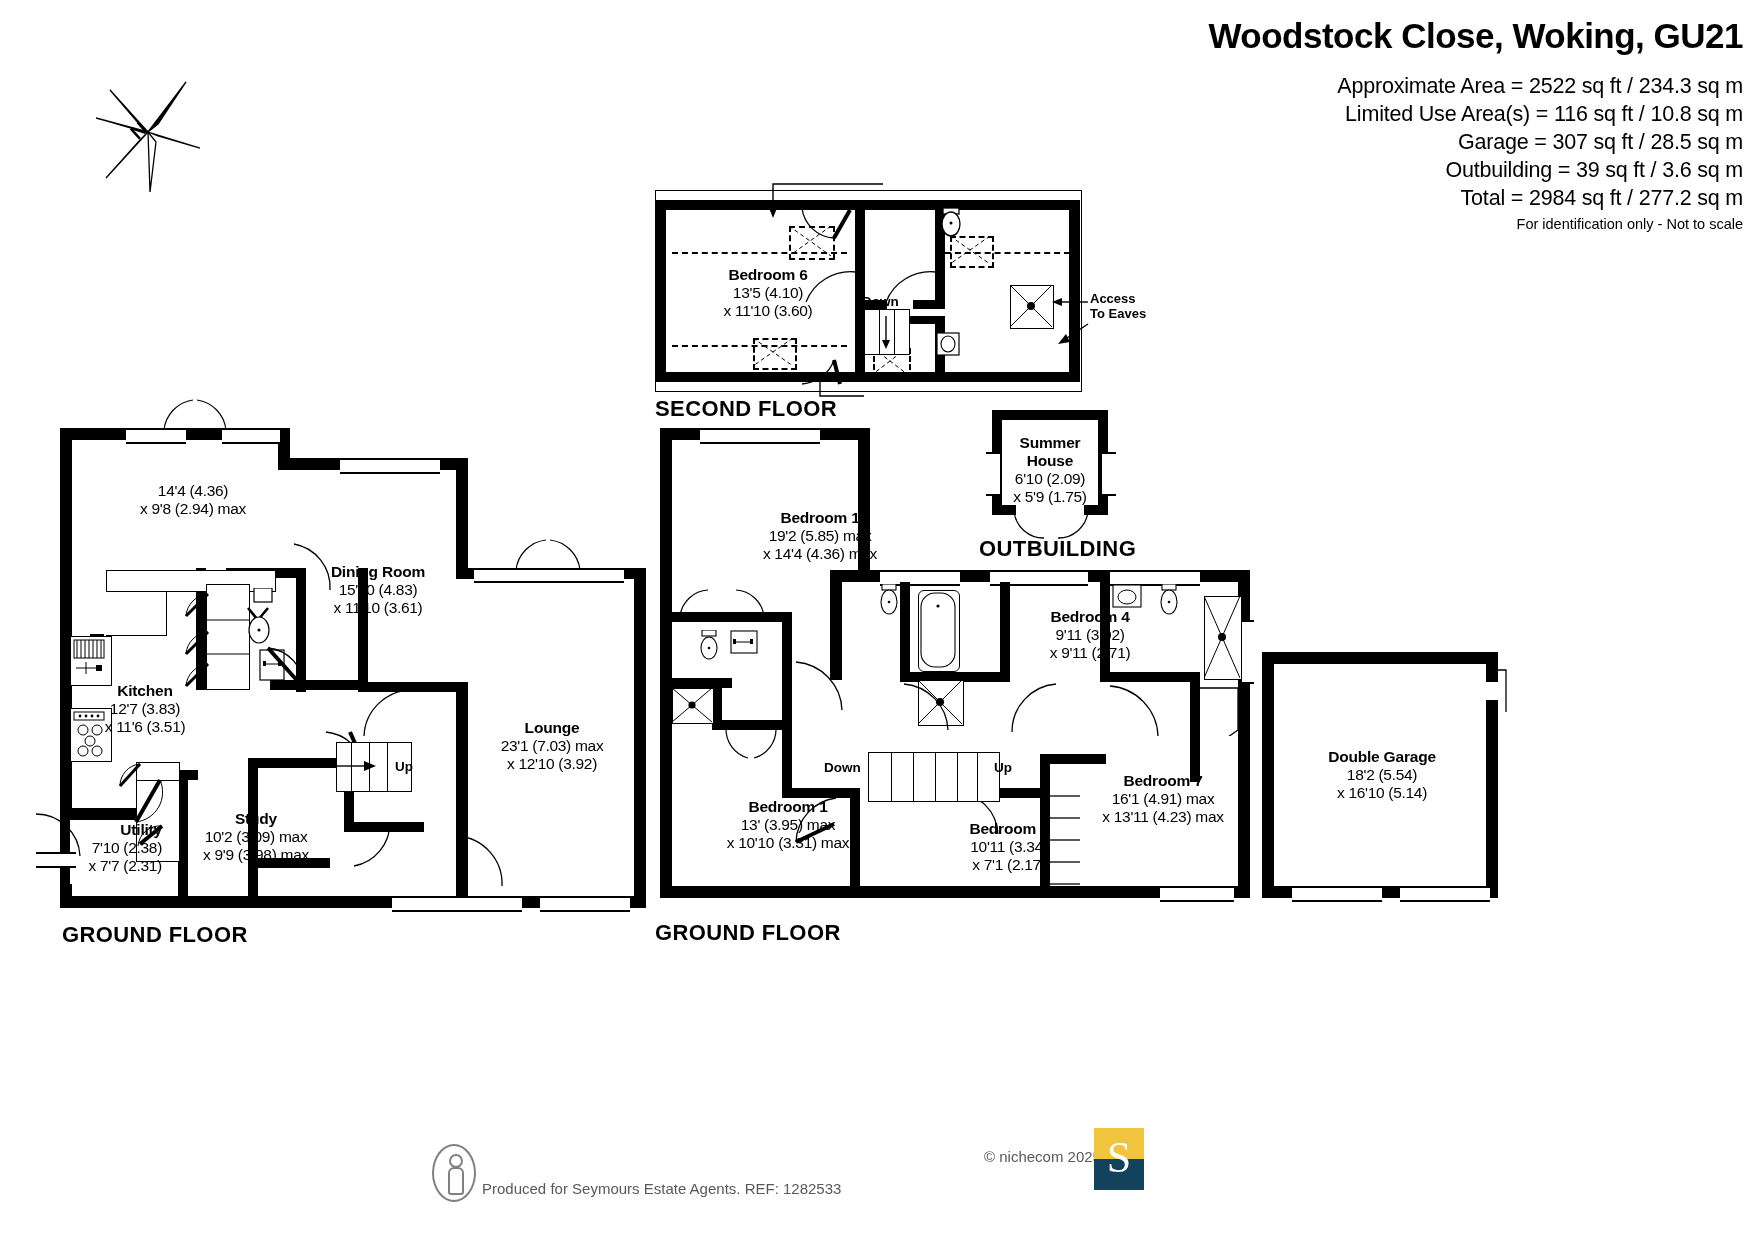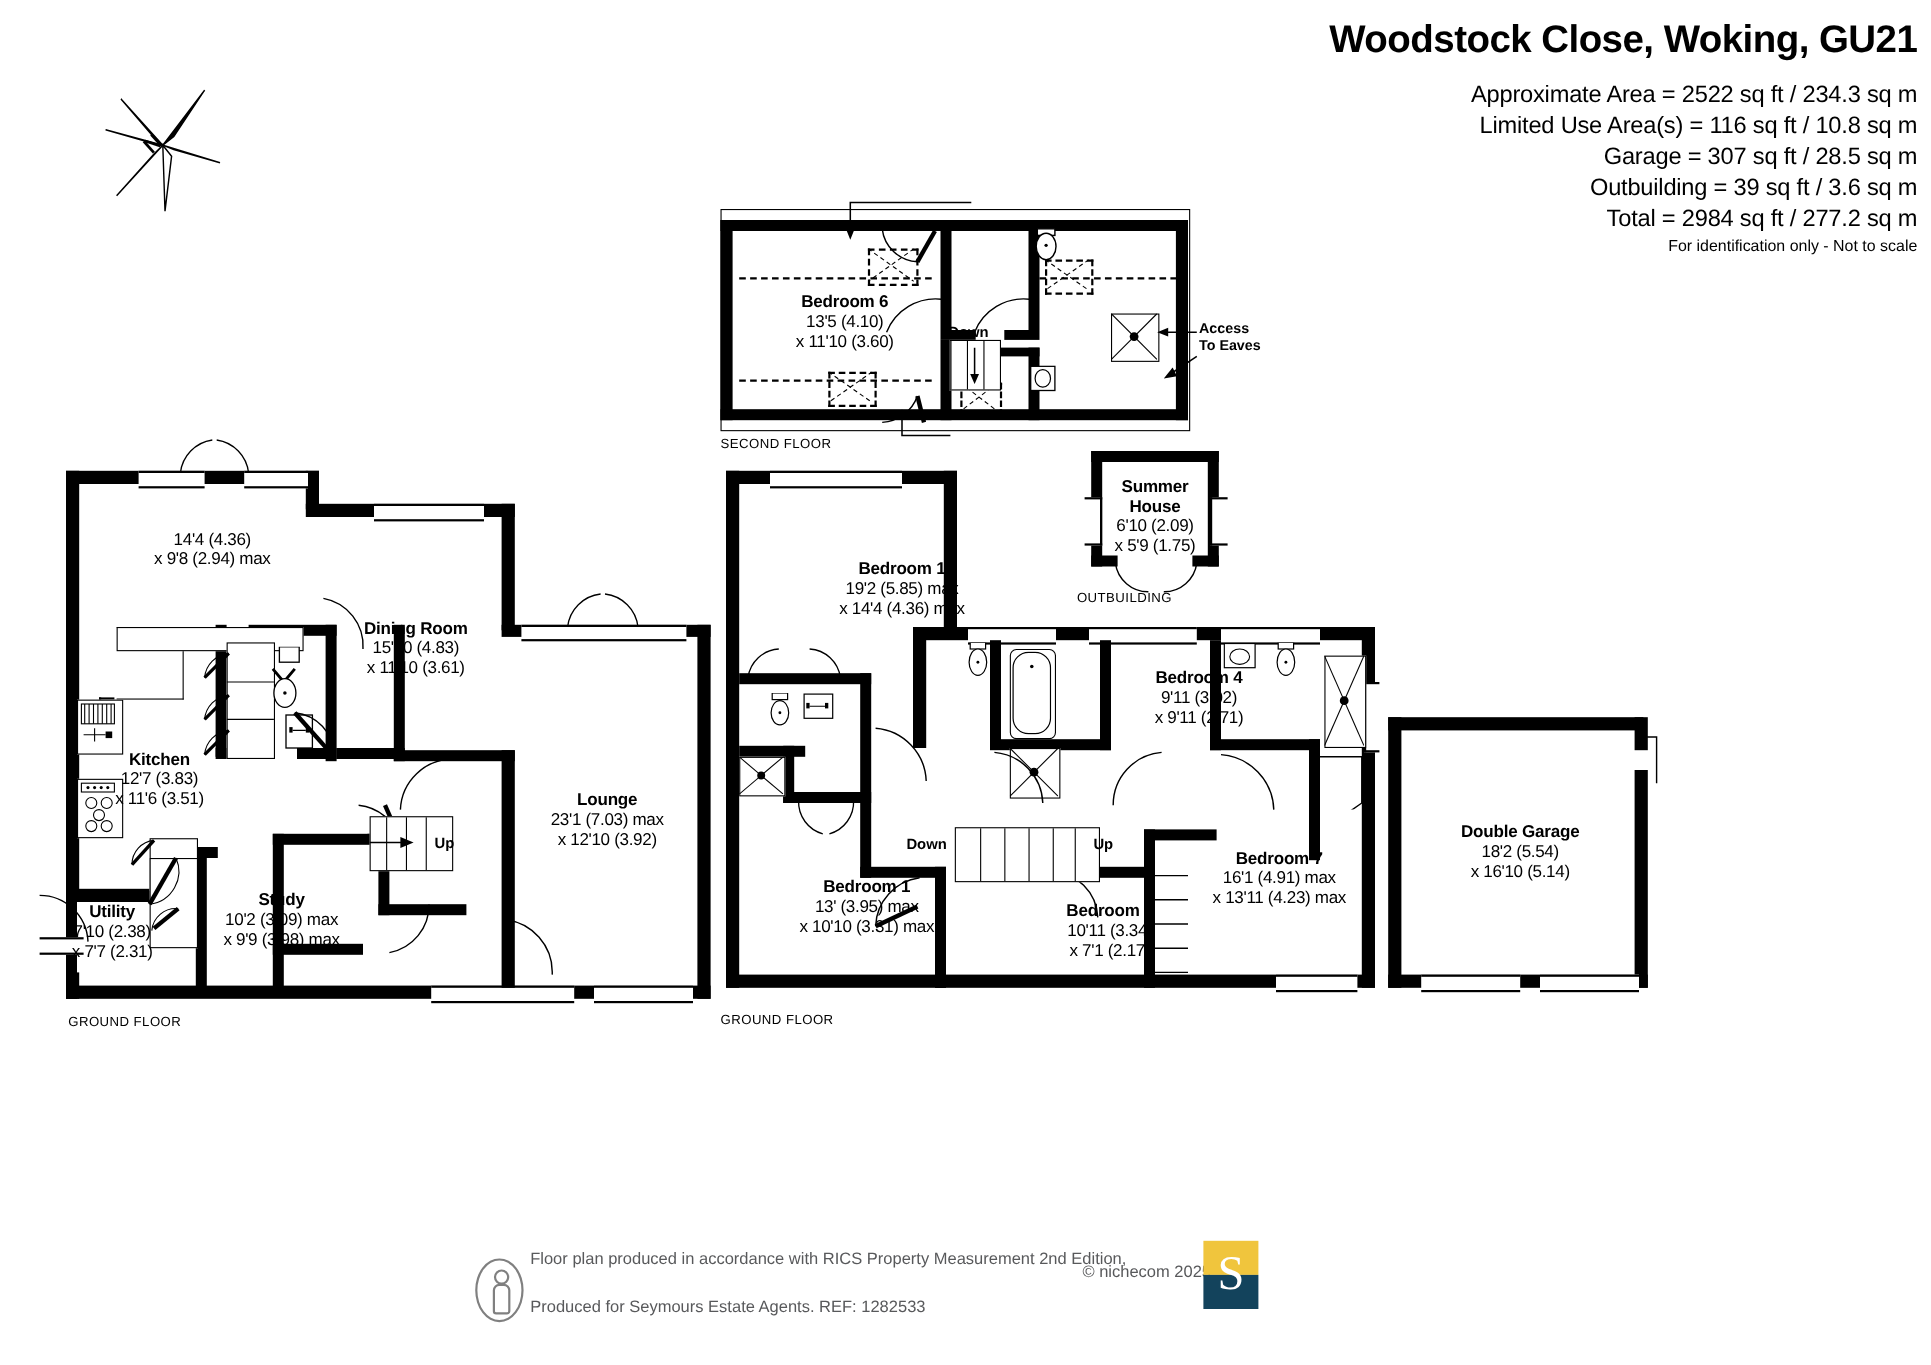--- a/index.html
+++ b/index.html
@@ -4,21 +4,21 @@
 <style>
   html,body{margin:0;padding:0;background:#fff;}
   body{width:1755px;height:1241px;position:relative;overflow:hidden;
        font-family:"Liberation Sans","DejaVu Sans",sans-serif;color:#000;}
   .abs{position:absolute;}
   .wall{position:absolute;background:#000;}
   .win{position:absolute;background:#fff;border-top:2px solid #000;border-bottom:2px solid #000;}
   .lbl{position:absolute;text-align:center;line-height:1.16;white-space:nowrap;}
   .lbl .nm{font-weight:bold;font-size:15.5px;letter-spacing:-0.2px;}
   .lbl .dm{font-size:15.5px;letter-spacing:-0.3px;}
-  .floorname{position:absolute;font-weight:normal;font-size:12px;letter-spacing:0.4px;}
+  .floorname{position:absolute;font-weight:bold;font-size:22px;letter-spacing:0.4px;}
   .tinylbl{position:absolute;font-weight:bold;font-size:13px;line-height:1.15;}
   
   #title{position:absolute;right:12px;top:16px;font-weight:bold;font-size:35px;letter-spacing:-0.5px;}
   .areaLine{position:absolute;right:12px;font-size:21.5px;letter-spacing:-0.2px;text-align:right;}
   #notscale{position:absolute;right:12px;font-size:14.5px;}
   
   #footer{position:absolute;left:432px;top:1128px;width:760px;height:86px;}
   #foot-icon{position:absolute;left:0;top:16px;width:40px;height:54px;border:2px solid #808080;border-radius:50%;}
   #foot-icon .head{position:absolute;left:50%;top:8px;margin-left:-5px;width:10px;height:10px;border:2px solid #808080;border-radius:50%;}
   #foot-icon .body{position:absolute;left:50%;top:21px;margin-left:-6px;width:12px;height:24px;border:2px solid #808080;border-radius:6px 6px 3px 3px;}
@@ -362,21 +362,21 @@
   <div class="lbl" style="left:462px;top:719px;width:180px;">
     <div class="nm">Lounge</div>
     <div class="dm">23'1 (7.03) max</div>
     <div class="dm">x 12'10 (3.92)</div>
   </div>
   <div class="lbl" style="left:166px;top:810px;width:180px;">
     <div class="nm">Study</div>
     <div class="dm">10'2 (3.09) max</div>
     <div class="dm">x 9'9 (3.98) max</div>
   </div>
-  <div class="lbl" style="left:42px;top:821px;width:120px;">
+  <div class="lbl" style="left:42px;top:821px;width:120px;text-align:right;">
     <div class="nm">Utility</div>
     <div class="dm">7'10 (2.38)</div>
     <div class="dm">x 7'7 (2.31)</div>
   </div>
   <div class="floorname" style="left:62px;top:922px">GROUND FLOOR</div>
 </div>
 
 <div>
 
   <div class="wall" style="left:660px;top:428px;width:210px;height:12px;"></div>
@@ -553,21 +553,20 @@
     <div class="dm">18'2 (5.54)</div>
     <div class="dm">x 16'10 (5.14)</div>
   </div>
 </div>
 
 <div id="footer">
   <div id="foot-icon">
     <div class="head"></div>
       <div class="body"></div>
   </div>
-  <div class="foot-t" style="top:8px">Floor plan produced in accordance with RICS Property Measurement 2nd Edition,</div>
   <div class="foot-t" style="top:52px">Produced for Seymours Estate Agents.   REF: 1282533</div>
   <div id="copyr">© nichecom 2025.</div>
   <div id="logo">
     <div class="top"></div>
       <div class="bot"></div>
     <div class="s">S</div>
   </div>
 </div>
 
 </body></html>

